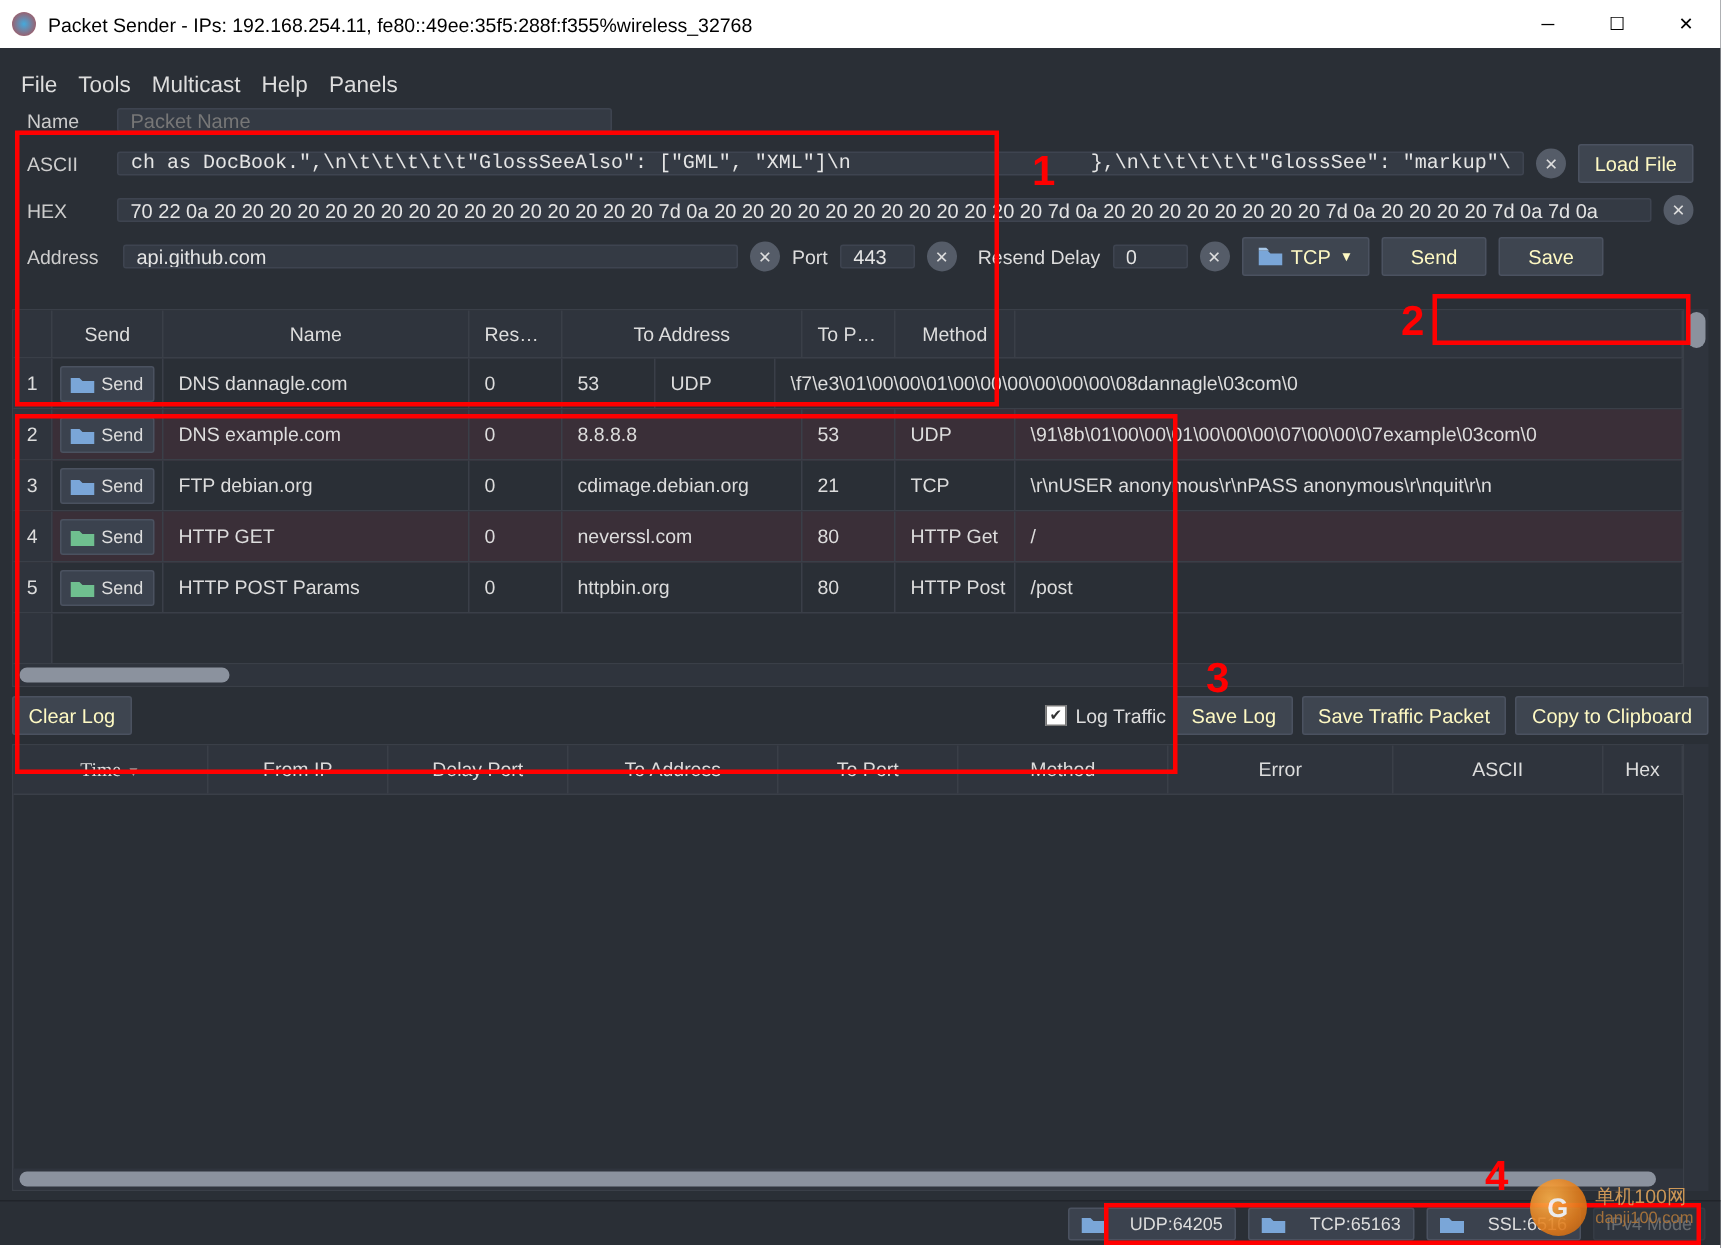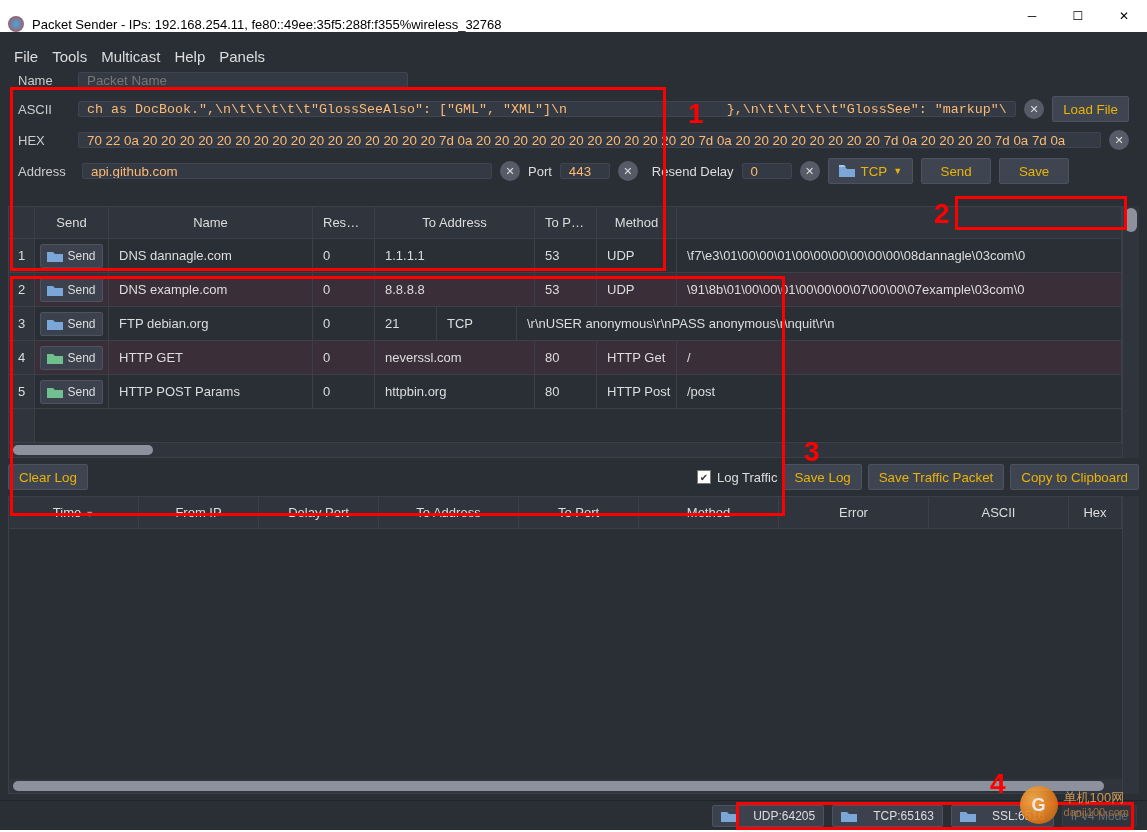--- a/index.html
+++ b/index.html
@@ -1,33 +1,33 @@
 <!DOCTYPE html>
 <html><head>
 <meta charset="utf-8">
 <style>
 * { margin:0; padding:0; box-sizing:border-box; }
 body { font-family:"Segoe UI",Arial,sans-serif; background:#fff; width:1147px; height:832px; overflow:hidden; font-size:13px; color:#ddd; }
-.titlebar { height:32px; background:#fff; display:flex; align-items:flex-end; padding:0 0 0 8px; color:#000; }
+.titlebar { height:32px; background:#fff; display:flex; align-items:center; padding:0 0 0 8px; color:#000; }
 .titlebar .app-icon { width:16px; height:16px; border-radius:50%; background:radial-gradient(#4ad,#b44); margin-right:8px; }
 .titlebar .title { flex:1; font-size:13px; }
 .winbtn { width:46px; height:32px; display:flex; align-items:center; justify-content:center; color:#000; font-size:12px; }
 
 .app { background:#2a2f36; width:1147px; height:798px; display:flex; flex-direction:column; position:relative; }
 .menubar { height:28px; display:flex; align-items:center; padding:0 8px; gap:2px; color:#ddd; font-size:15px; }
 .menubar span { padding:2px 6px;margin-top:20px; }
 
 .workarea { flex:1; padding:0 8px 6px 8px; display:flex; flex-direction:column; gap:6px; position:relative; }
 
 .form-box { padding:12px 10px 8px 10px; position:relative; }
 .form-row { display:flex; align-items:center; margin-bottom:8px; gap:8px; }
 .lbl { width:52px; text-align:left; color:#ccc; }
-.input { background:#343a44; border:1px solid #3e4450; color:#fdba74; height:16px; padding:2px 8px; border-radius:2px; }
+.input { background:#343a44; border:1px solid #3e4450; color:#e5e5e5; height:16px; padding:2px 8px; border-radius:2px; }
 .input::placeholder { color:#777; }
-.btn { background:#3e4550; border:1px solid #4b5260; color:#eab308; height:26px; padding:0 10px; border-radius:2px; cursor:pointer; }
+.btn { background:#3e4550; border:1px solid #4b5260; color:#fef9c3; height:26px; padding:0 10px; border-radius:2px; cursor:pointer; }
 .xicon { width:20px; height:20px; border-radius:50%; background:#555c68; color:#ddd; display:inline-flex; align-items:center; justify-content:center; font-size:11px; cursor:pointer; }
 
 .toolbar-row { display:flex; align-items:center; gap:8px; padding:0 0 4px 0; }
 
 .table { border:1px solid #3a3f48; }
 .thead { display:flex; background:#2f343d; border-bottom:1px solid #3a3f48; }
 .th, .td { padding:8px 10px; border-right:1px solid #3a3f48; overflow:hidden; white-space:nowrap; text-overflow:ellipsis; }
 .th { text-align:center; font-weight:normal; color:#ddd; }
 .tbody .trow { display:flex; border-bottom:1px solid #3a3f48; height:34px; align-items:stretch; }
 .tbody .trow:nth-child(even){ background:#2d323a; }
@@ -42,21 +42,21 @@
 .c-method { width:80px; }
 .c-hex { flex:1; }
 .sendbtn { background:#3b424e; border:1px solid #4b5260; color:#ddd; height:24px; padding:0 6px; border-radius:2px; display:inline-flex; align-items:center; gap:4px; cursor:pointer; font-size:12px; }
 
 .hscroll { height:14px; background:#2f343d; position:relative; }
 .hscroll .thumb { position:absolute; left:4px; top:2px; height:10px; width:140px; background:#8b929e; border-radius:5px; }
 
 .log-toolbar { display:flex; align-items:center; gap:6px; }
 .checkbox { width:14px; height:14px; border:1px solid #777; background:#fff; display:inline-flex; align-items:center; justify-content:center; font-size:10px; color:#333; }
 
-.c-time{width:130px;} .c-fromip{width:120px;} .c-fromport{width:120px;} .c-toaddr2{width:140px;} .c-toport2{width:120px;} .c-method2{width:140px;} .c-error{width:150px;} .c-ascii{width:140px;} .c-hex2{flex:1;}
+.c-time{width:130px;font-family:Liberation Serif, serif;} .c-fromip{width:120px;} .c-fromport{width:120px;} .c-toaddr2{width:140px;} .c-toport2{width:120px;} .c-method2{width:140px;} .c-error{width:150px;} .c-ascii{width:140px;} .c-hex2{flex:1;}
 
 .statusbar { height:30px; background:#2a2f36; border-top:1px solid #20242a; display:flex; align-items:center; justify-content:flex-end; padding:0 10px; gap:8px; }
 .status-btn { background:#3b424e; border:1px solid #4b5260; color:#ddd; height:22px; padding:0 8px; border-radius:2px; display:inline-flex; align-items:center; gap:16px; font-size:12px; }
 
 .annot { position:absolute; border:3px solid #ff0000; pointer-events:none; }
 .annot-num { position:absolute; color:#ff0000; font-weight:bold; font-size:28px; pointer-events:none; font-family:Arial; }
 
 .watermark { position:absolute; right:18px; bottom:6px; display:flex; align-items:center; gap:6px; opacity:0.9; }
 .watermark .logo { width:38px; height:38px; border-radius:50%; background:radial-gradient(circle at 35% 35%, #ffb24a, #e07a1a 60%, #b85c10); display:flex; align-items:center; justify-content:center; color:#fff; font-size:18px; font-weight:bold; }
 .watermark .txt { font-size:13px; line-height:14px; }
@@ -149,21 +149,20 @@
               <div class="td c-send">
                 <button class="sendbtn">
                   <svg class="folder" viewBox="0 0 16 12">
                     <path fill="#7aa6d8" d="M0 2h6l2 2h8v8H0z"></path>
                   </svg>
                   <span>Send</span>
                 </button>
               </div>
               <div class="td c-name">DNS dannagle.com</div>
               <div class="td c-resend">0</div>
-              <div class="td c-addr">1.1.1.1</div>
               <div class="td c-port">53</div>
               <div class="td c-method">UDP</div>
               <div class="td c-hex">\f7\e3\01\00\00\01\00\00\00\00\00\00\08dannagle\03com\0</div>
             </div>
             <div class="trow hl">
               <div class="td rownum">2</div>
               <div class="td c-send">
                 <button class="sendbtn">
                   <svg class="folder" viewBox="0 0 16 12">
                     <path fill="#7aa6d8" d="M0 2h6l2 2h8v8H0z"></path>
@@ -183,20 +182,21 @@
               <div class="td c-send">
                 <button class="sendbtn">
                   <svg class="folder" viewBox="0 0 16 12">
                     <path fill="#7aa6d8" d="M0 2h6l2 2h8v8H0z"></path>
                   </svg>
                   <span>Send</span>
                 </button>
               </div>
               <div class="td c-name">FTP debian.org</div>
               <div class="td c-resend">0</div>
+              <div class="td c-addr">cdimage.debian.org</div>
               <div class="td c-port">21</div>
               <div class="td c-method">TCP</div>
               <div class="td c-hex">\r\nUSER anonymous\r\nPASS anonymous\r\nquit\r\n</div>
             </div>
             <div class="trow hl">
               <div class="td rownum">4</div>
               <div class="td c-send">
                 <button class="sendbtn">
                   <svg class="folder" viewBox="0 0 16 12">
                     <path fill="#6fbf8f" d="M0 2h6l2 2h8v8H0z"></path>

